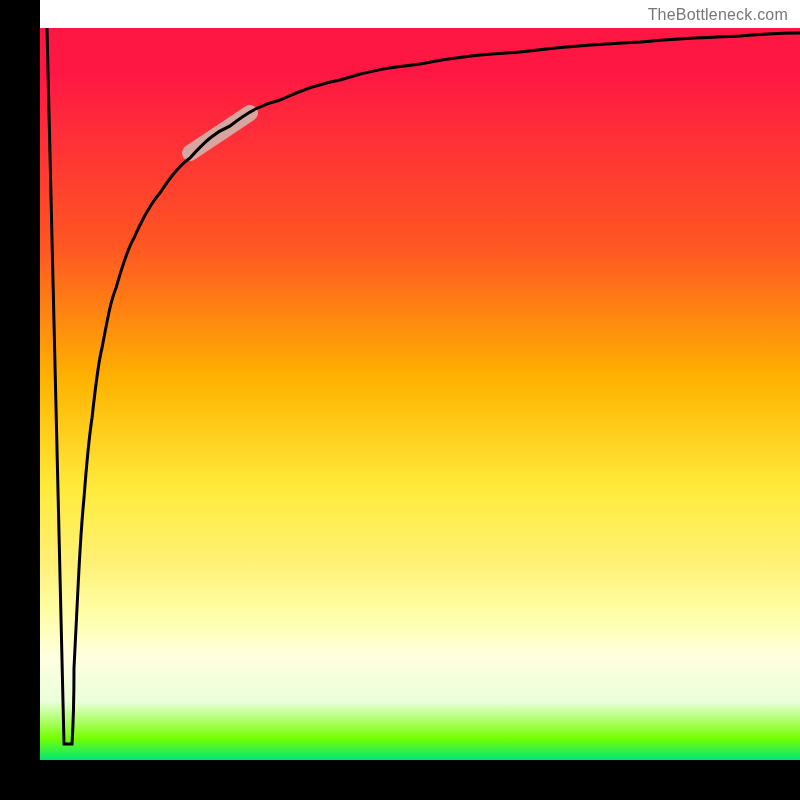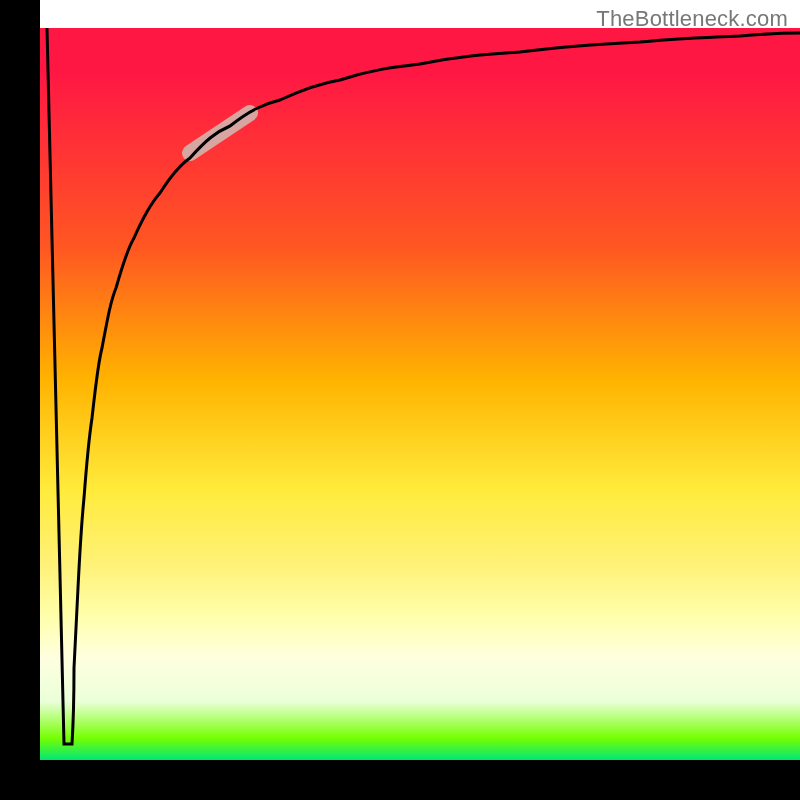--- a/index.html
+++ b/index.html
@@ -14,21 +14,21 @@
   .container {
     position: relative;
     width: 800px;
     height: 800px;
   }
   .watermark {
     position: absolute;
     top: 6px;
     right: 12px;
     color: #777;
-    font-size: 22px;
+    font-size: 16px;
     font-weight: 400;
     letter-spacing: 0.2px;
     z-index: 20;
   }
   .axis-left {
     position: absolute;
     top: 0;
     left: 0;
     width: 40px;
     height: 800px;

